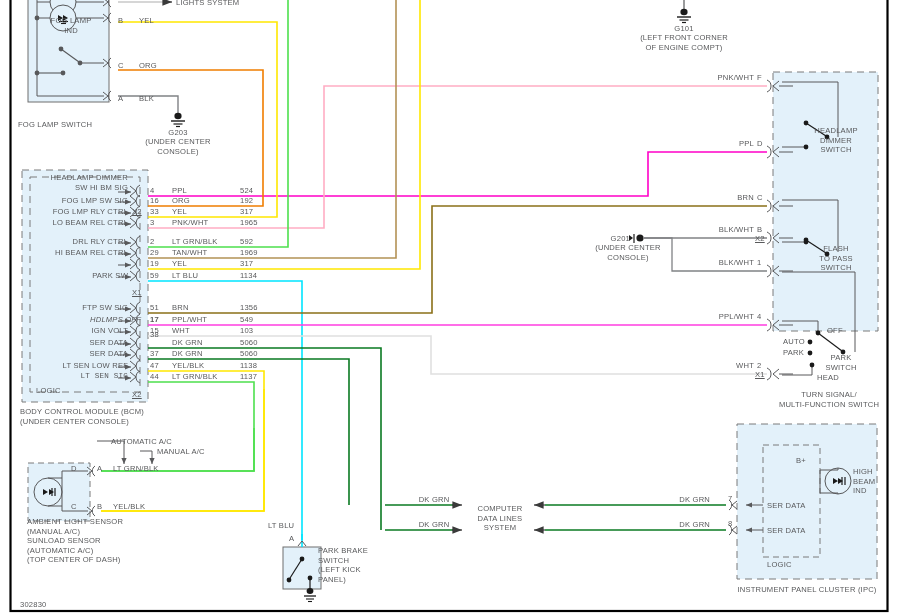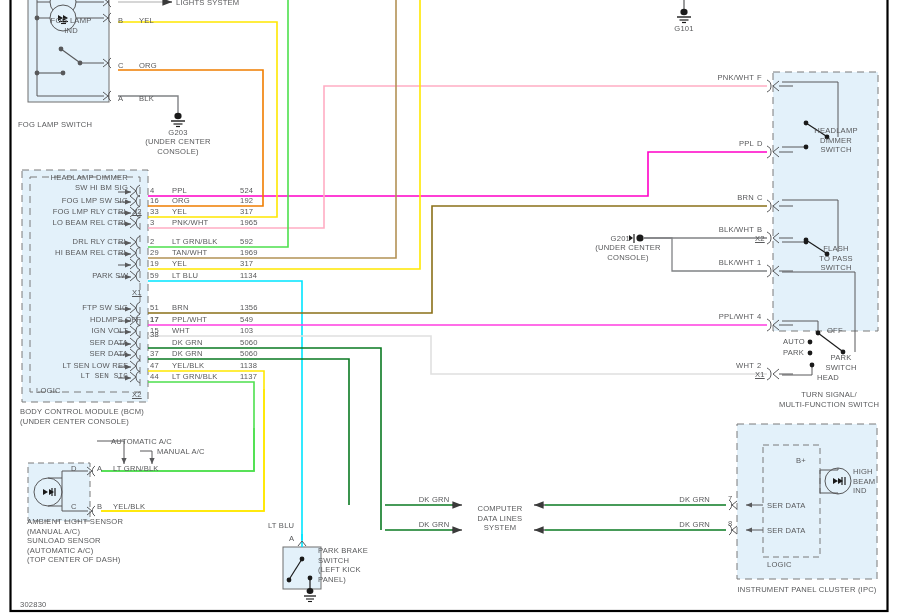--- a/index.html
+++ b/index.html
@@ -307,36 +307,38 @@
 <div class="lbl" style="left:118px;top:61px;">C</div>
 <div class="lbl" style="left:139px;top:61px;">ORG</div>
 <div class="lbl" style="left:118px;top:94px;">A</div>
 <div class="lbl" style="left:139px;top:94px;">BLK</div>
 
 <div class="lbl c" style="left:138px;top:128px;width:80px;">G203</div>
 <div class="lbl c" style="left:138px;top:137px;width:80px;">(UNDER CENTER
 CONSOLE)</div>
 
 <div class="lbl c" style="left:644px;top:24px;width:80px;">G101</div>
+<div class="lbl c" style="left:624px;top:33px;width:120px;">(LEFT FRONT CORNER
+OF ENGINE COMPT)</div>
 
 <div class="lbl r" style="left:565px;top:234px;width:65px;">G201</div>
 <div class="lbl c" style="left:578px;top:243px;width:100px;">(UNDER CENTER
 CONSOLE)</div>
 
 <div id="bcm-sig-labels">
       <div class="lbl r" style="left: 24px; top: 173.4px; width: 104px;">HEADLAMP DIMMER</div>
       <div class="lbl r" style="left: 24px; top: 183px; width: 104px;">SW HI BM SIG</div>
       <div class="lbl r" style="left: 24px; top: 196px; width: 104px;">FOG LMP SW SIG</div>
       <div class="lbl r" style="left: 24px; top: 207px; width: 104px;">FOG LMP RLY CTRL</div>
       <div class="lbl r" style="left: 24px; top: 218px; width: 104px;">LO BEAM REL CTRL</div>
       <div class="lbl r" style="left: 24px; top: 237px; width: 104px;">DRL RLY CTRL</div>
       <div class="lbl r" style="left: 24px; top: 248px; width: 104px;">HI BEAM REL CTRL</div>
       <div class="lbl r" style="left: 24px; top: 271px; width: 104px;">PARK SW</div>
       <div class="lbl r" style="left: 24px; top: 303px; width: 104px;">FTP SW SIG</div>
-      <div class="lbl r" style="left: 24px; top: 315px; width: 117px;">HDLMPS OFF</div>
+      <div class="lbl r" style="left: 24px; top: 315px; width: 117px; font-style: italic;">HDLMPS OFF</div>
       <div class="lbl r" style="left: 24px; top: 326px; width: 104px;">IGN VOLT</div>
       <div class="lbl r" style="left: 24px; top: 338px; width: 104px;">SER DATA</div>
       <div class="lbl r" style="left: 24px; top: 349px; width: 104px;">SER DATA</div>
       <div class="lbl r" style="left: 24px; top: 361px; width: 104px;">LT SEN LOW REF</div>
       <div class="lbl r" style="left: 24px; top: 372px; width: 104px; font-family: Liberation Mono, monospace;">LT SEN SIG</div>
     </div>
 <div id="bcm-wire-labels">
       <div class="lbl " style="left: 150px; top: 186px; font-size: 7.6px;">4</div>
       <div class="lbl " style="left: 172px; top: 186px;">PPL</div>
       <div class="lbl " style="left: 240px; top: 186px;">524</div>

